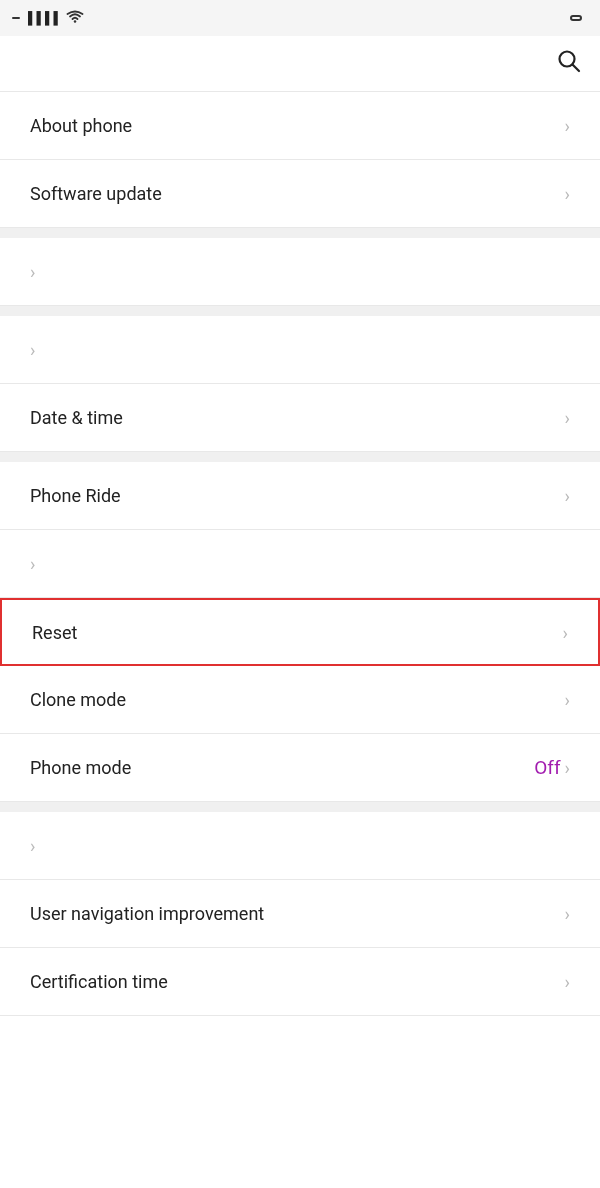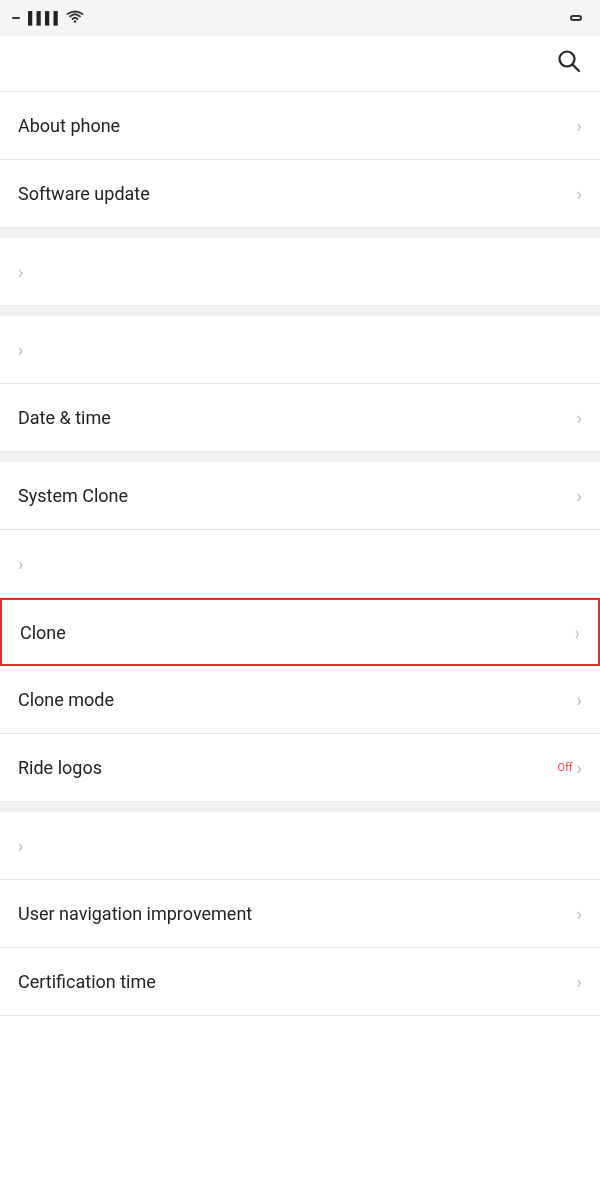--- a/index.html
+++ b/index.html
@@ -80,21 +80,21 @@
       font-size: 22px;
       cursor: pointer;
     }
     .menu-list {
       list-style: none;
     }
     .menu-item {
       display: flex;
       align-items: center;
       justify-content: space-between;
-      padding: 0 18px;
+      padding: 0 30px;
       min-height: 68px;
       border-bottom: 1px solid #e8e8e8;
       cursor: pointer;
       background: #fff;
     }
     .menu-item.highlighted {
       border: 2.5px solid #e03030;
     }
     .menu-item-group-separator {
       height: 10px;
@@ -109,22 +109,22 @@
       display: flex;
       align-items: center;
       gap: 4px;
       color: #999;
     }
     .chevron {
       font-size: 18px;
       color: #bbb;
     }
     .status-value {
-      font-size: 11px;
-      color: #ef4444;
+      font-size: 19px;
+      color: #a21caf;
     }
   </style>
 </head>
 <body>
 
 <div class="status-bar">
   <div class="status-left">
     <span class="wifi-badge"></span>
     <span></span>
     <span>▌▌▌▌</span>
@@ -184,44 +184,44 @@
       </div>
     </li>
     <li class="menu-item">
       <span class="menu-label">Date &amp; time</span>
       <div class="menu-right">
         <span class="chevron">›</span>
       </div>
     </li>
     <li class="menu-item-group-separator"></li>
     <li class="menu-item">
-      <span class="menu-label">System Clone</span>
+      <span class="menu-label">Phone Ride</span>
       <div class="menu-right">
         <span class="chevron">›</span>
       </div>
     </li>
     <li class="menu-item">
       <div class="menu-right">
         <span class="chevron">›</span>
       </div>
     </li>
     <li class="menu-item highlighted">
-      <span class="menu-label">Clone</span>
+      <span class="menu-label">Reset</span>
       <div class="menu-right">
         <span class="chevron">›</span>
       </div>
     </li>
     <li class="menu-item">
       <span class="menu-label">Clone mode</span>
       <div class="menu-right">
         <span class="chevron">›</span>
       </div>
     </li>
     <li class="menu-item">
-      <span class="menu-label">Ride logos</span>
+      <span class="menu-label">Phone mode</span>
       <div class="menu-right">
         <span class="status-value">Off</span>
         <span class="chevron">›</span>
       </div>
     </li>
     <li class="menu-item-group-separator"></li>
     <li class="menu-item">
       <div class="menu-right">
         <span class="chevron">›</span>
       </div>

